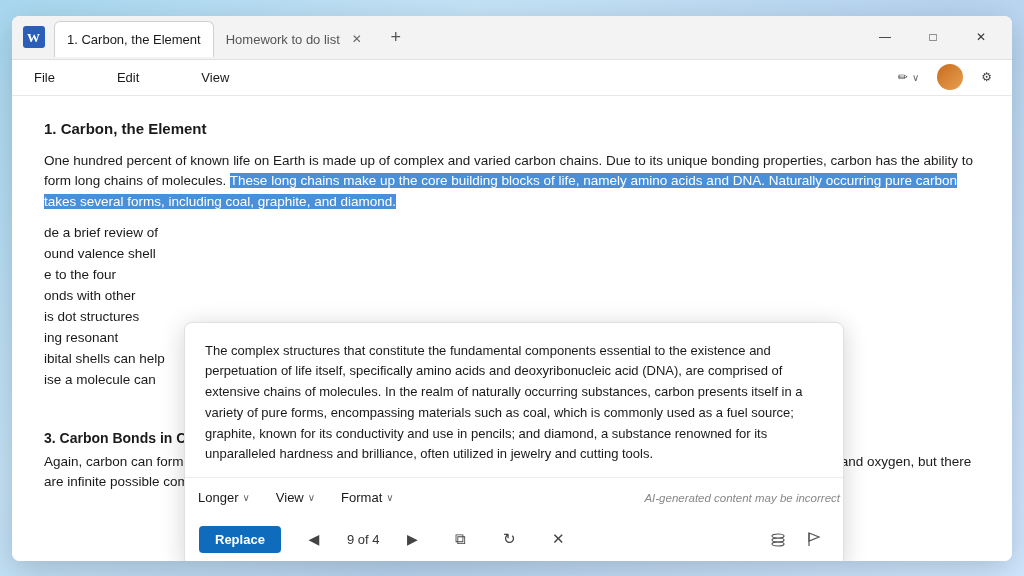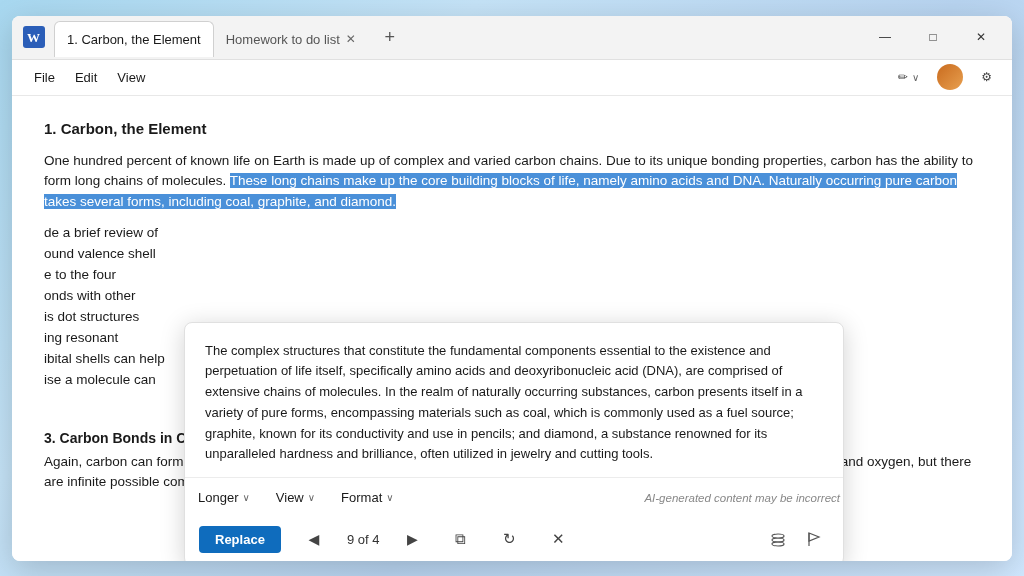--- a/index.html
+++ b/index.html
@@ -57,21 +57,21 @@
       height: 36px;
       border: 1px solid #d0d0d0;
       border-bottom: none;
       margin-top: 4px;
     }
     .tab-inactive {
       background: transparent;
       padding: 4px 12px;
       display: flex;
       align-items: center;
-      gap: 2px;
+      gap: 8px;
       font-size: 13px;
       color: #555;
       height: 36px;
       margin-top: 4px;
       cursor: pointer;
       justify-content: center;
     }
     .tab-close {
       width: 18px; height: 18px;
       display: flex; align-items: center; justify-content: center;
@@ -105,20 +105,21 @@
     }
     
     .menu-bar {
       display: flex;
       align-items: center;
       height: 36px;
       background: #fff;
       border-bottom: 1px solid #e8e8e8;
       padding: 0 12px;
       flex-shrink: 0;
+      gap: 42px;
     }
     .menu-item {
       padding: 4px 10px;
       cursor: pointer;
       border-radius: 4px;
       font-size: 13px;
       color: #1a1a1a;
     }
     .menu-bar-right {
       margin-left: auto;

